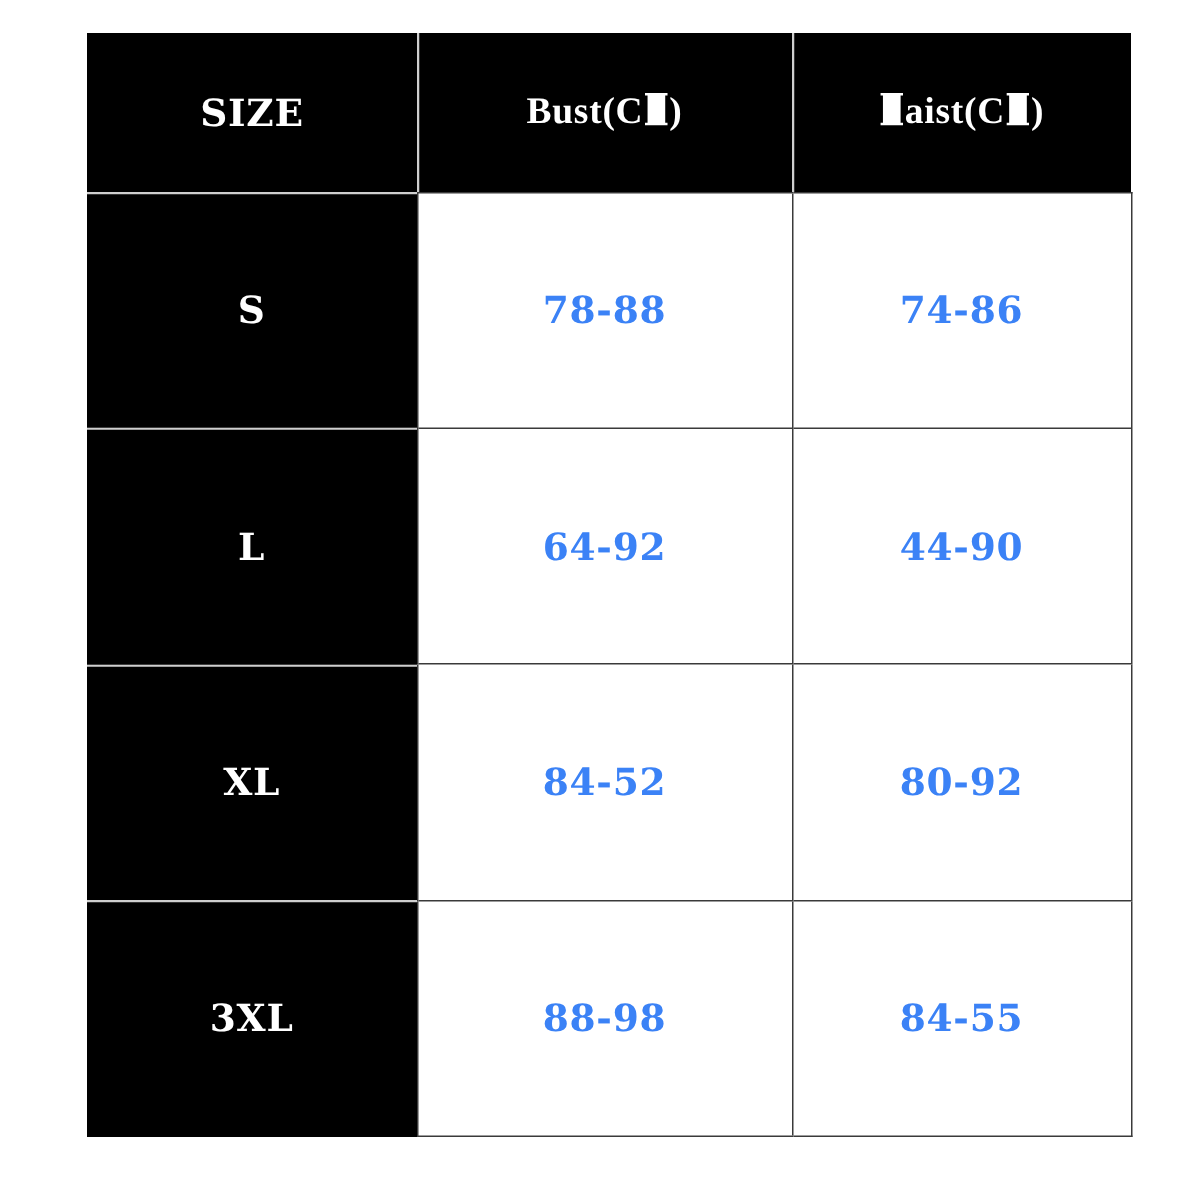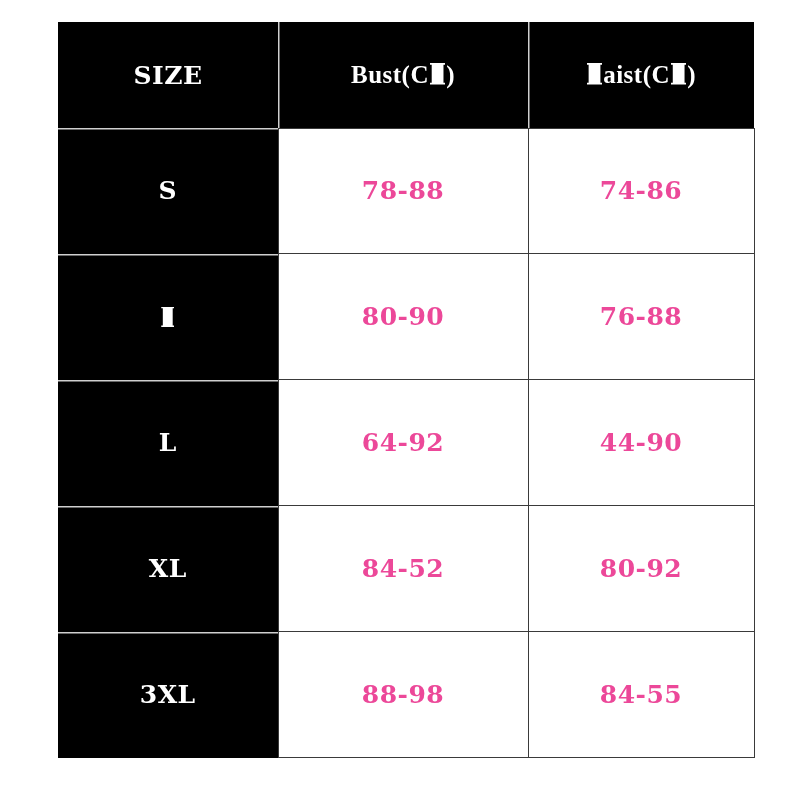--- a/index.html
+++ b/index.html
@@ -65,21 +65,21 @@
 
   .cell-size {
     background: #000000;
     color: #ffffff;
     font-size: 25px;
     box-shadow: inset 0 1.5px 0 #cfcfcf;
   }
 
   .cell-meas {
     background: #ffffff;
-    color: #ec4899;
+    color: #3b82f6;
     font-size: 25px;
     border-top: 1.5px solid #3a3a3a;
     border-left: 1.5px solid #3a3a3a;
     border-right: 1.5px solid #3a3a3a;
   }
   .cell-meas.mid { border-right: none; }
 
   .data-row:last-child .cell-meas { border-bottom: 1.5px solid #3a3a3a; }
 
   
@@ -129,25 +129,20 @@
       </tr>
     </thead>
 
     <tbody id="table-body">
         <tr class="data-row">
           <td class="cell-size"><span class="size-label">S</span></td>
           <td class="cell-meas mid"><span class="meas-label">78-88</span></td>
           <td class="cell-meas"><span class="meas-label">74-86</span></td>
         </tr>
         <tr class="data-row">
-          <td class="cell-size"><span class="tofu"></span></td>
-          <td class="cell-meas mid"><span class="meas-label">80-90</span></td>
-          <td class="cell-meas"><span class="meas-label">76-88</span></td>
-        </tr>
-        <tr class="data-row">
           <td class="cell-size"><span class="size-label">L</span></td>
           <td class="cell-meas mid"><span class="meas-label">64-92</span></td>
           <td class="cell-meas"><span class="meas-label">44-90</span></td>
         </tr>
         <tr class="data-row">
           <td class="cell-size"><span class="size-label">XL</span></td>
           <td class="cell-meas mid"><span class="meas-label">84-52</span></td>
           <td class="cell-meas"><span class="meas-label">80-92</span></td>
         </tr>
         <tr class="data-row">

